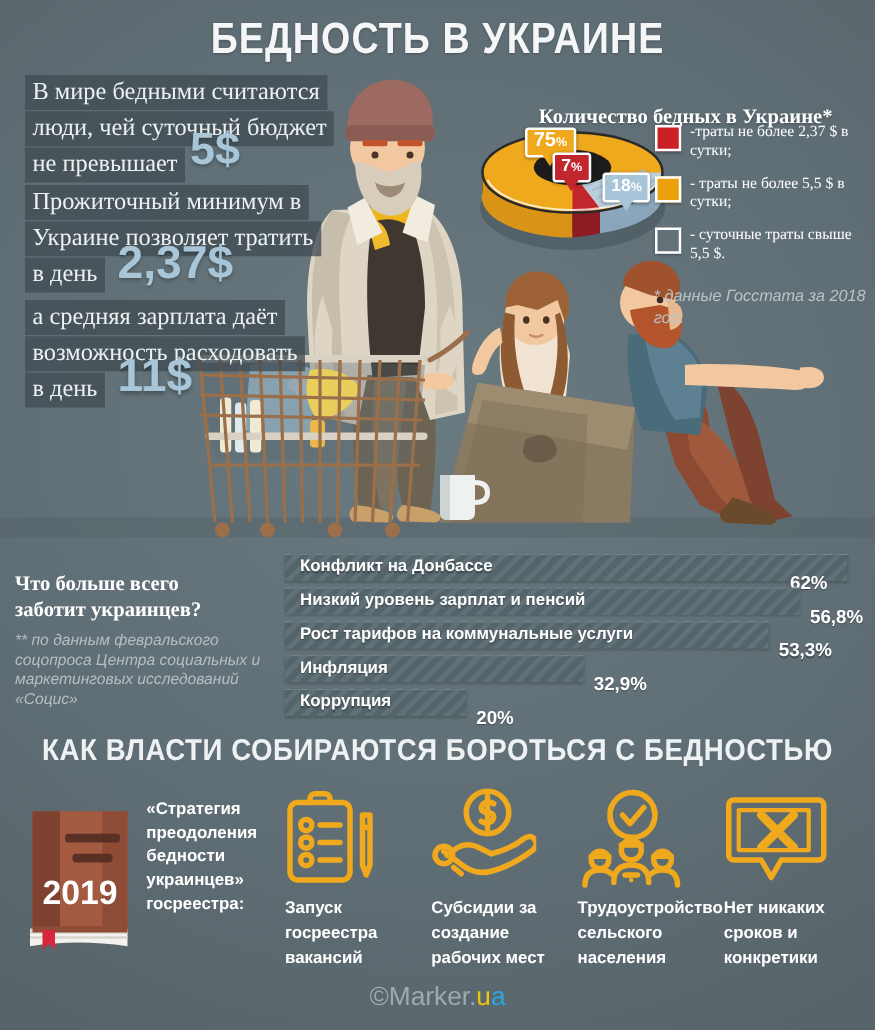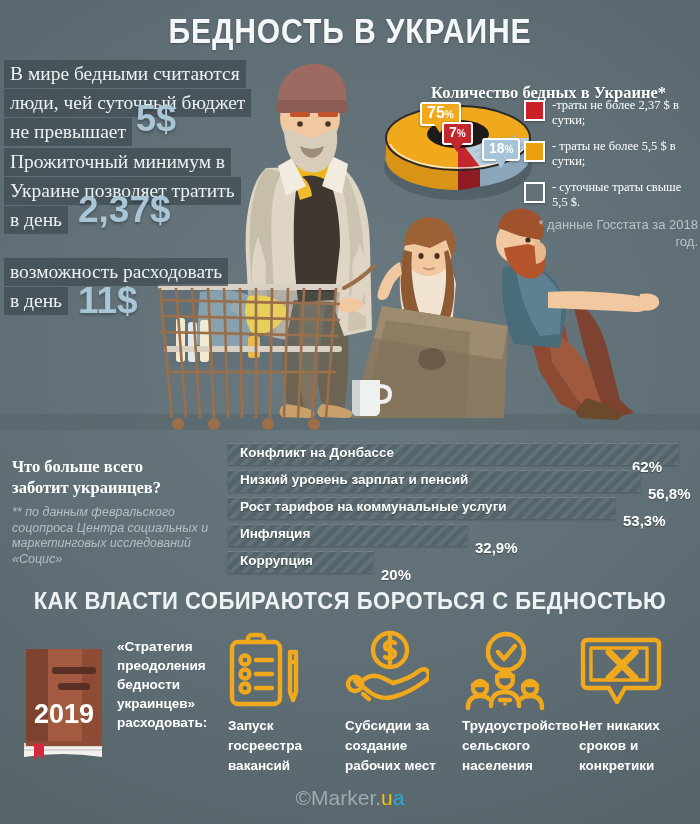--- a/index.html
+++ b/index.html
@@ -18,21 +18,21 @@
   }
   
   .main-title{
     position:absolute;left:0;top:11px;width:700px;text-align:center;
     font-family:"Liberation Sans Narrow","Liberation Sans",sans-serif;
     font-weight:bold;font-size:35px;letter-spacing:1px;
     color:#f4f6f7;transform:scaleX(.86);transform-origin:50% 50%;
     text-shadow:0 1px 2px rgba(0,0,0,.25);
   }
   
-  .stat-block{position:absolute;left:4px;}
+  .stat-block{position:absolute;left:20px;}
   .stat-line{
     display:inline-block;
     background:rgba(64,77,83,.78);
     color:#eef1f2;font-size:19.5px;line-height:25px;
     font-family:"Liberation Serif","DejaVu Serif",serif;
     padding:1px 6px 2px 6px;margin-bottom:1px;
     white-space:nowrap;
   }
   .stat-last{position:relative;}
   .big-num{
@@ -83,22 +83,22 @@
     box-shadow:0 1px 2px rgba(0,0,0,.3);
   }
   .sw-red{background:#cc2027;}
   .sw-orange{background:#eda00e;}
   .sw-empty{background:transparent;}
   .legend-text{
     margin-left:7px;color:#fff;font-weight:normal;font-size:12.5px;line-height:15px;
     font-family:"Liberation Serif","DejaVu Serif",serif;
   }
   .footnote{
-    position:absolute;left:523px;top:216px;width:175px;
-    color:#b9c4c8;font-size:13px;line-height:17px;text-align:right;
+    position:absolute;left:523px;top:228px;width:175px;
+    color:#b9c4c8;font-style:italic;font-size:13px;line-height:17px;text-align:left;
   }
 
   
   .bars-head{
     position:absolute;left:12px;top:456px;width:200px;text-align:left;
     color:#fff;font-weight:bold;font-size:16.5px;line-height:21px;
     font-family:"Liberation Serif","DejaVu Serif",serif;
   }
   .bars-note{
     position:absolute;left:12px;top:505px;width:205px;
@@ -281,21 +281,21 @@
   </div>
 
   <div class="stat-block" id="blk2">
     <div class="stat-line">Прожиточный минимум в</div><br>
     <div class="stat-line">Украине позволяет тратить</div><br>
     <div class="stat-line stat-last">в день</div>
     <span class="big-num">2,37$</span>
   </div>
 
   <div class="stat-block" id="blk3">
-    <br>
+    <div class="stat-line">а средняя зарплата  даёт</div><br>
     <div class="stat-line">возможность расходовать</div><br>
     <div class="stat-line stat-last">в день</div>
     <span class="big-num">11$</span>
   </div>
 
   <div class="pie-title">Количество бедных в Украине*</div>
 
   <div class="donut-wrap">
     <svg width="160" height="110" viewBox="0 0 160 110" aria-hidden="true">
 
@@ -393,21 +393,21 @@
       <path d="M4 98 h78 v14 q-40 -6 -78 0 Z" fill="#f4f2ee"></path>
       <path d="M4 98 h78 v4 h-78 Z" fill="#d9d4cc"></path>
       <path d="M4 104 h78 v2 h-78 Z" fill="#d9d4cc"></path>
       <path d="M6 96 h76 v5 h-76 Z" fill="#8e4b36"></path>
       <path d="M14 99 h10 v16 l-5 -5 l-5 5 Z" fill="#d6273b"></path>
       <text x="44" y="78" text-anchor="middle" fill="#ffffff" font-family="Liberation Sans, sans-serif" font-size="27" font-weight="bold">2019</text>
     </svg>
   </div>
   <div class="book-txt">
     <span>«Стратегия преодоления бедности украинцев»</span>
-    <span class="plain">расходовать:</span>
+    <span class="plain">госреестра:</span>
   </div>
 
   <div class="cards">
 
     <div class="card">
       <div class="ic">
         <svg width="78" height="82" viewBox="0 0 78 82" fill="none" stroke="#f0a91c" stroke-width="4.4" stroke-linecap="round" stroke-linejoin="round" aria-hidden="true">
           <rect x="4" y="12" width="48" height="62" rx="6"></rect>
           <path d="M20 12 v-3 a4 4 0 0 1 4 -4 h8 a4 4 0 0 1 4 4 v3"></path>
           <circle cx="17" cy="30" r="4.5"></circle>

